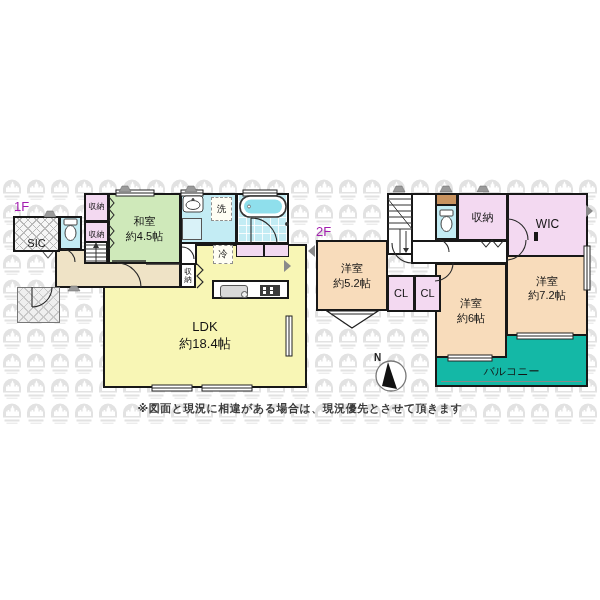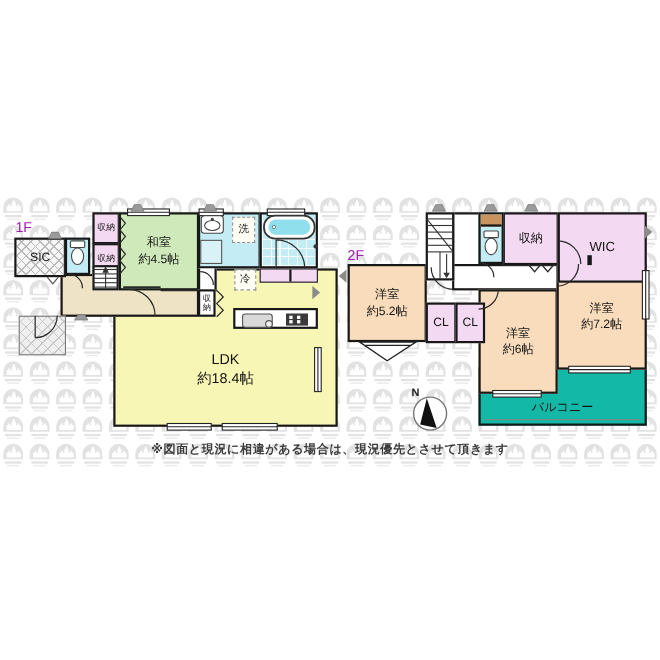--- a/index.html
+++ b/index.html
@@ -9,21 +9,21 @@
              display:grid;grid-template-columns:repeat(25,24px);grid-auto-rows:24.9px;z-index:1;}
   .wm-tile{width:24px;height:24.9px;overflow:hidden;}
   #plan{position:absolute;inset:0;z-index:2;}
   .room{position:absolute;box-sizing:border-box;border:2px solid #181818;
         display:flex;align-items:center;justify-content:center;text-align:center;}
   .lbl{font-size:11px;line-height:1.3;color:#141414;white-space:pre-line;}
   .lbl-sm{font-size:8px;line-height:1.1;color:#141414;white-space:pre-line;}
   .lbl-xs{font-size:7.5px;line-height:1.05;color:#141414;white-space:pre-line;}
   .hatch{background:
      repeating-linear-gradient(45deg,#b9b9b9 0 1px,rgba(0,0,0,0) 1px 6px),
-     repeating-linear-gradient(-45deg,#b9b9b9 0 1px,rgba(0,0,0,0) 1px 6px),#f6f6f6;}
+     repeating-linear-gradient(-45deg,#b9b9b9 0 1px,rgba(0,0,0,0) 1px 6px),#f6f6f6; align-items: flex-end;}
   .hatch-light{background:
      repeating-linear-gradient(45deg,#c9c9c9 0 1px,rgba(0,0,0,0) 1px 7px),
      repeating-linear-gradient(-45deg,#c9c9c9 0 1px,rgba(0,0,0,0) 1px 7px),#efefef;}
   .wet{background:#c3ecf4;}
   .bath-tile{background:
      repeating-linear-gradient(0deg,rgba(255,255,255,.85) 0 1px,rgba(0,0,0,0) 1px 8px),
      repeating-linear-gradient(90deg,rgba(255,255,255,.85) 0 1px,rgba(0,0,0,0) 1px 8px),#c3ecf4;}
   .tatami{background:#cfe9ba;}
   .yellow{background:#f8f6b5;}
   .peach{background:#f8dcbb;}

